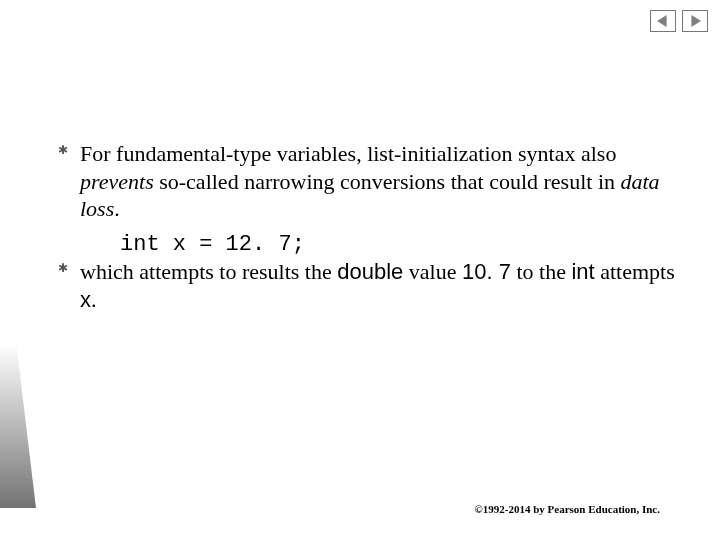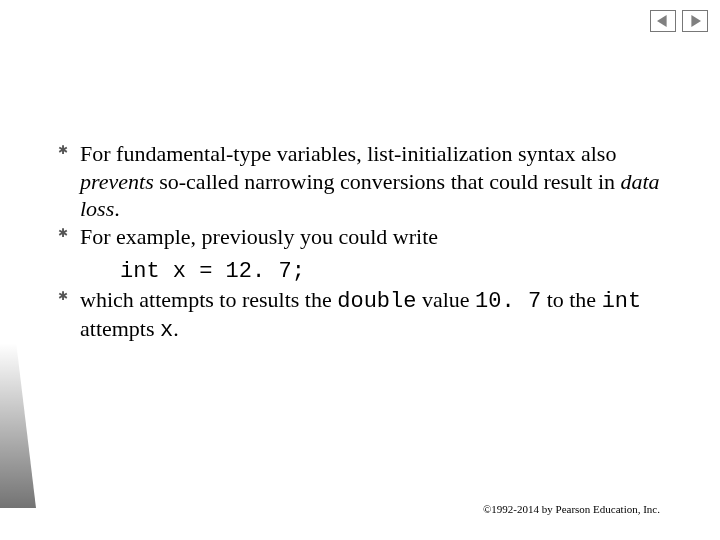--- a/index.html
+++ b/index.html
@@ -56,21 +56,21 @@
     content: "✱";
     position: absolute;
     left: 0;
     top: 4px;
     font-size: 12px;
     color: #555;
     line-height: 1;
   }
 
   .code {
-    font-family: Liberation Mono, monospace;
+    font-family: Liberation Sans, sans-serif;
   }
 
   .indent-code {
     display: block;
     padding-left: 62px;
     font-family: "Courier New", Courier, monospace;
     font-size: 22px;
     line-height: 1.25;
     margin-top: 8px;
   }
@@ -78,20 +78,21 @@
   em { font-style: italic; }
 
   .footer {
     position: absolute;
     bottom: 24px;
     right: 60px;
     text-align: center;
     font-size: 11px;
     color: #000;
     line-height: 1.3;
+    font-weight: bold;
   }
 
   .shadow-wedge {
     position: absolute;
     left: 0;
     bottom: 32px;
     width: 60px;
     height: 300px;
     background: linear-gradient(to bottom, rgba(0,0,0,0.0) 0%, rgba(0,0,0,0.0) 45%, rgba(0,0,0,0.55) 100%);
     clip-path: polygon(0% 0%, 60% 100%, 0% 100%);
@@ -117,23 +118,20 @@
     </span>
   </div>
 </div>
 
 <div class="content">
 
   <p class="item">
     <span>For fundamental-type variables, list-initialization syntax also </span><em>prevents</em><span> so-called </span><span>narrowing conversions</span><span> that could result in </span><em>data loss</em><span>.</span>
   </p>
 
-  <p class="item">
-    <span>For example, previously you could write</span>
-  </p>
 
   <span class="indent-code">int x = 12. 7;</span>
 
   <p class="item">
     <span>which attempts to results the </span><span class="code">double</span><span> value </span><span class="code">10. 7</span><span> to the </span><span class="code">int</span><span> attempts </span><span class="code">x</span><span>.</span>
   </p>
 
 
 </div>
 

